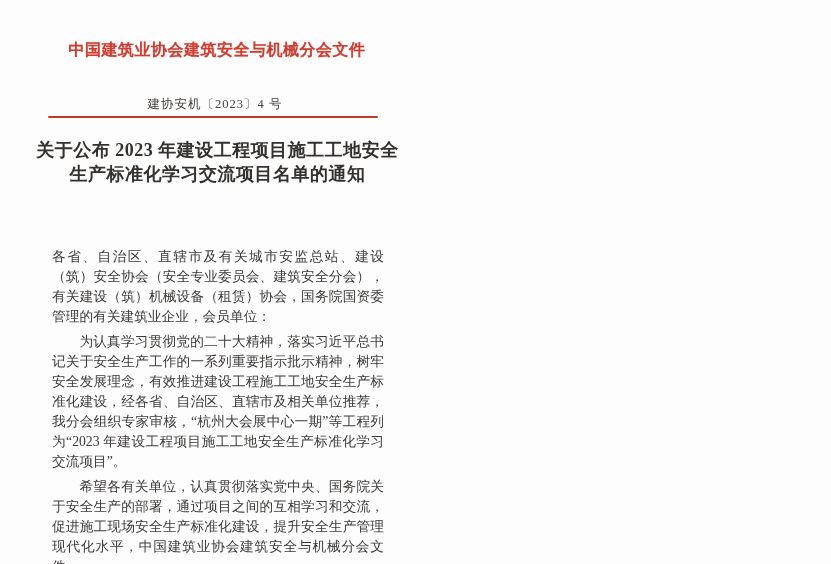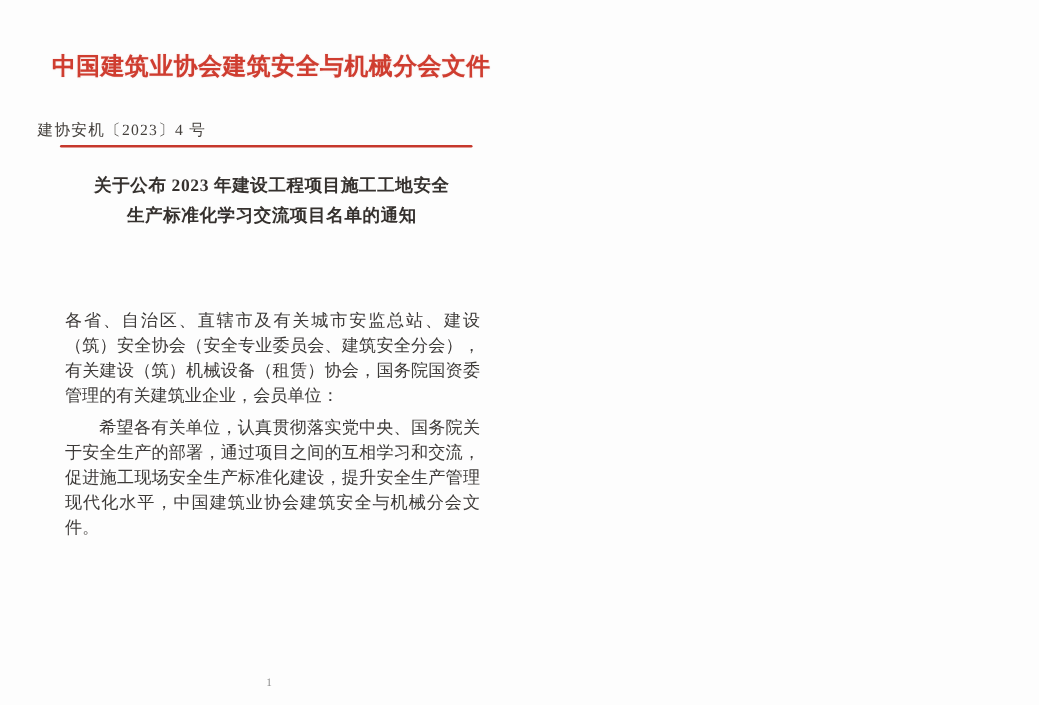--- a/index.html
+++ b/index.html
@@ -11,35 +11,35 @@
     color:#3d3a38;
     overflow:hidden;
   }
   .page{position:absolute;top:0;height:564px;background:transparent;}
   .page-left{left:0;width:460px;}
   .page-right{left:460px;width:371px;}
 
   
   .red-header{
     position:absolute;left:22px;top:40px;width:390px;
-    text-align:center;font-size:19px;font-weight:bold;
+    text-align:center;font-size:16px;font-weight:bold;
     color:#cf3d30;letter-spacing:0.5px;
     text-shadow:0 0 1px rgba(207,61,48,.35);
   }
   .doc-number{
     position:absolute;left:30px;top:96px;width:370px;
-    font-size:12.5px;letter-spacing:1px;color:#44403c;
+    text-align:center;font-size:12.5px;letter-spacing:1px;color:#44403c;
   }
   .red-rule{
     position:absolute;left:48px;top:116px;width:330px;height:2px;
     background:#c6382c;border-radius:1px;
   }
   .doc-title{
     position:absolute;left:30px;top:138px;width:375px;
-    text-align:center;font-size:14px;font-weight:bold;
+    text-align:center;font-size:18px;font-weight:bold;
     line-height:24px;color:#35312e;letter-spacing:0.5px;
   }
   .body-text{
     position:absolute;left:52px;top:206px;width:332px;
     font-size:13.7px;line-height:20px;text-align:justify;
     color:#3d3a38;
     margin-top:41px;
   }
   .body-text p{margin:0 0 5px 0;}
   .body-text p.indent{text-indent:2em;}
@@ -60,20 +60,21 @@
 
     <div class="red-rule"></div>
 
     <div class="doc-title">
       <div>关于公布 2023 年建设工程项目施工工地安全</div>
       <div>生产标准化学习交流项目名单的通知</div>
     </div>
 
     <div class="body-text">
       <p>各省、自治区、直辖市及有关城市安监总站、建设（筑）安全协会（安全专业委员会、建筑安全分会），有关建设（筑）机械设备（租赁）协会，国务院国资委管理的有关建筑业企业，会员单位：</p>
+      <p class="indent">为认真学习贯彻党的二十大精神，落实习近平总书记关于安全生产工作的一系列重要指示批示精神，树牢安全发展理念，有效推进建设工程施工工地安全生产标准化建设，经各省、自治区、直辖市及相关单位推荐，我分会组织专家审核，“杭州大会展中心一期”等工程列为“2023 年建设工程项目施工工地安全生产标准化学习交流项目”。</p>
       <p class="indent">希望各有关单位，认真贯彻落实党中央、国务院关于安全生产的部署，通过项目之间的互相学习和交流，促进施工现场安全生产标准化建设，提升安全生产管理现代化水平，中国建筑业协会建筑安全与机械分会文件。</p>
     </div>
 
     <div class="pagenum pagenum-left">1</div>
   </div>
 
   <div class="page page-right">
     
 
     

